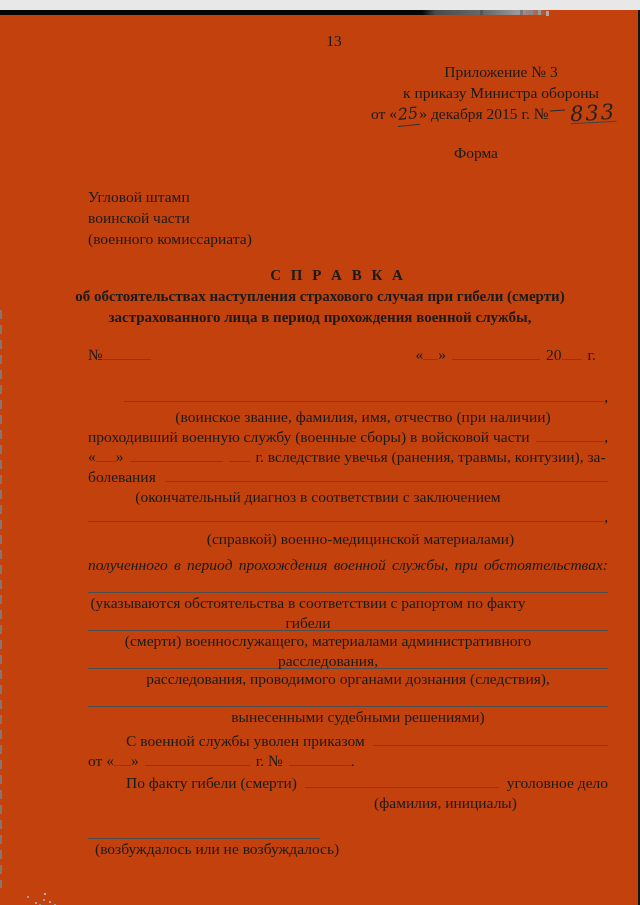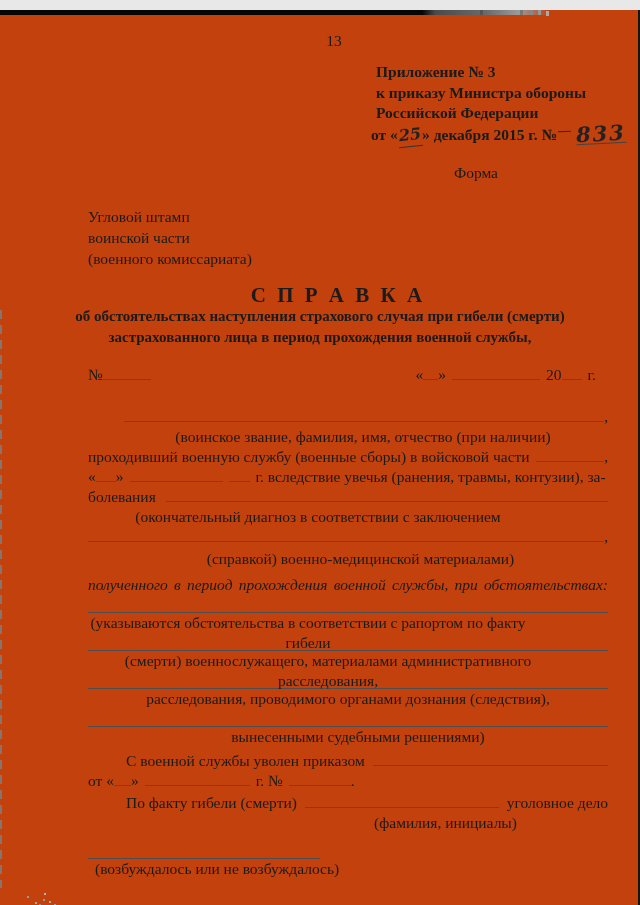--- a/index.html
+++ b/index.html
@@ -36,32 +36,32 @@
                22px 5px 0 #ababab, 27px 8px 0 #9f9f9f, 5px 9px 0 #b0b0b0, 17px -3px 0 #b3b3b3;
   }
   
   .row { display:flex; align-items:baseline; height:20px; line-height:20px; white-space:nowrap; }
   .blank { display:inline-block; height:4px; border-bottom:1px solid #4e4e4e; }
   .grow { flex:1 1 auto; }
   .caption { text-align:center; height:20px; line-height:20px; }
   .lineonly { border-bottom:1px solid #4e4e4e; height:17px; }
   
   .page-number { padding-top:21px; text-align:center; position:relative; left:14px; height:20px; line-height:20px; }
-  .header-block { width:250px; margin:11px 14px 0 auto; text-align:left; line-height:20.5px;font-weight:bold; }
+  .header-block { width:250px; margin:11px 14px 0 auto; text-align:center; line-height:20.5px; }
   .header-dateline { display:flex; align-items:baseline; justify-content:flex-start; white-space:nowrap; margin-left:-5px; }
   .hand { font-style:italic; font-family:"DejaVu Serif",serif; color:#222; }
   .hand-day { font-size:16px; border-bottom:1px solid #333; padding:0 1px; transform:rotate(-6deg); display:inline-block; }
   .hand-number { font-size:21px; letter-spacing:2px; border-bottom:1px solid #444; margin-left:5px; display:inline-block; transform:rotate(-3deg) translateY(1px); line-height:18px; }
   .flourish { display:inline-block; width:15px; border-top:1.2px solid #2a2a2a; transform:translateY(-8px) rotate(-3deg); margin-left:1px; }
   .form-label { text-align:right; padding-right:142px; margin-top:17px; height:20px; line-height:20px; }
   
   .stamp { margin:23px 0 0 88px; line-height:21px; }
   
   .title-block { margin-top:15px; text-align:center; font-weight:bold; }
-  .title-main { letter-spacing:3px; font-size:21px; height:22px; line-height:22px;padding-left:36px; }
+  .title-main { letter-spacing:3px; font-size:15px; height:22px; line-height:22px;padding-left:36px; }
   .title-sub { font-size:15px; line-height:21px; }
   
   .num-row { margin:17px 32px 0 88px; display:flex; justify-content:space-between; align-items:baseline; height:20px; line-height:20px; }
   .num-left .blank { width:48px; }
   .num-right { display:flex; align-items:baseline; white-space:nowrap; padding-right:12px; }
   
   .form-body { margin:0 32px 0 88px; width:520px; }
   .just { text-align:justify; text-align-last:justify; }
   .mt22 { margin-top:22px; }
   .mt6 { margin-top:6px;font-style:italic; }
@@ -77,21 +77,20 @@
   <div class="scan-top-ticks"></div>
   <div class="scan-right-line"></div>
   <div class="scan-left-dashes"></div>
   <div class="scan-speckles"></div>
 
   <div class="page-number">13</div>
 
   <div class="header-block">
     <div>Приложение № 3</div>
     <div>к приказу Министра обороны</div>
-    <div>Российской Федерации</div>
     <div class="header-dateline">
       <span>от «</span>
       <span class="hand hand-day">25</span>
       <span>» декабря 2015 г. №</span>
       <span class="flourish"></span>
       <span class="hand hand-number">833</span>
     </div>
   </div>
 
   <div class="form-label">Форма</div>

